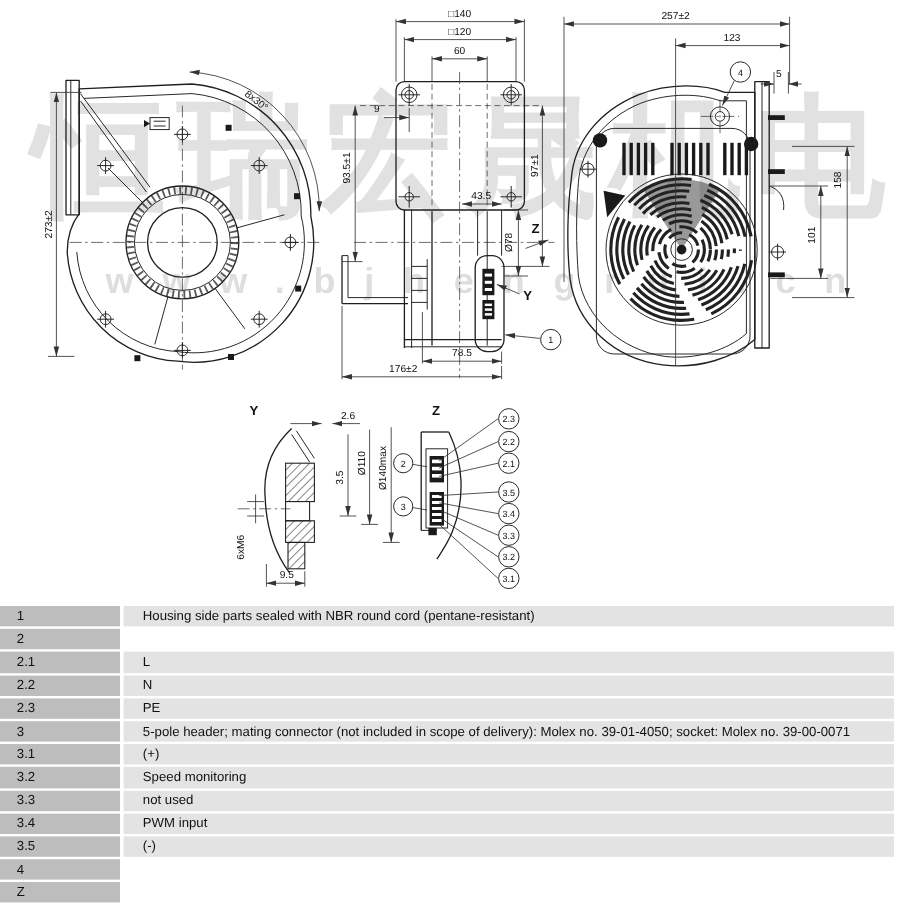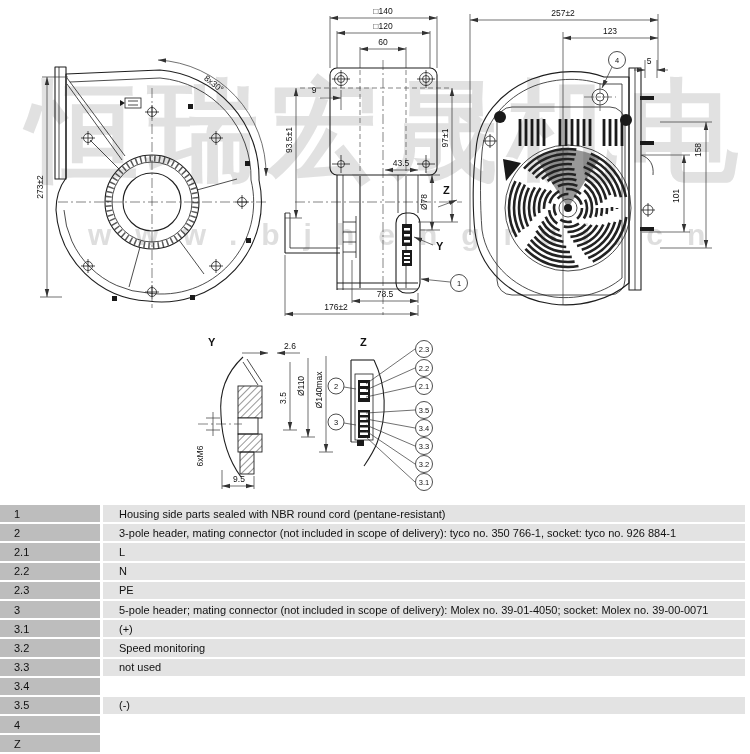--- a/index.html
+++ b/index.html
@@ -416,21 +416,20 @@
   </g>
 </svg>
 
 <div class="parts-table">
   <div class="prow">
       <span class="num">1</span>
       <span class="desc">Housing side parts sealed with NBR round cord (pentane-resistant)</span>
     </div>
   <div class="prow">
       <span class="num">2</span>
-      <span class="desc">3-pole header, mating connector (not included in scope of delivery): tyco no. 350 766-1, socket: tyco no. 926 884-1</span>
     </div>
   <div class="prow">
       <span class="num">2.1</span>
       <span class="desc">L</span>
     </div>
   <div class="prow">
       <span class="num">2.2</span>
       <span class="desc">N</span>
     </div>
   <div class="prow">
@@ -448,20 +447,21 @@
   <div class="prow">
       <span class="num">3.2</span>
       <span class="desc">Speed monitoring</span>
     </div>
   <div class="prow">
       <span class="num">3.3</span>
       <span class="desc">not used</span>
     </div>
   <div class="prow">
       <span class="num">3.4</span>
+      <span class="desc">PWM input</span>
     </div>
   <div class="prow">
       <span class="num">3.5</span>
       <span class="desc">(-)</span>
     </div>
   <div class="prow">
       <span class="num">4</span>
     </div>
   <div class="prow">
       <span class="num">Z</span>

